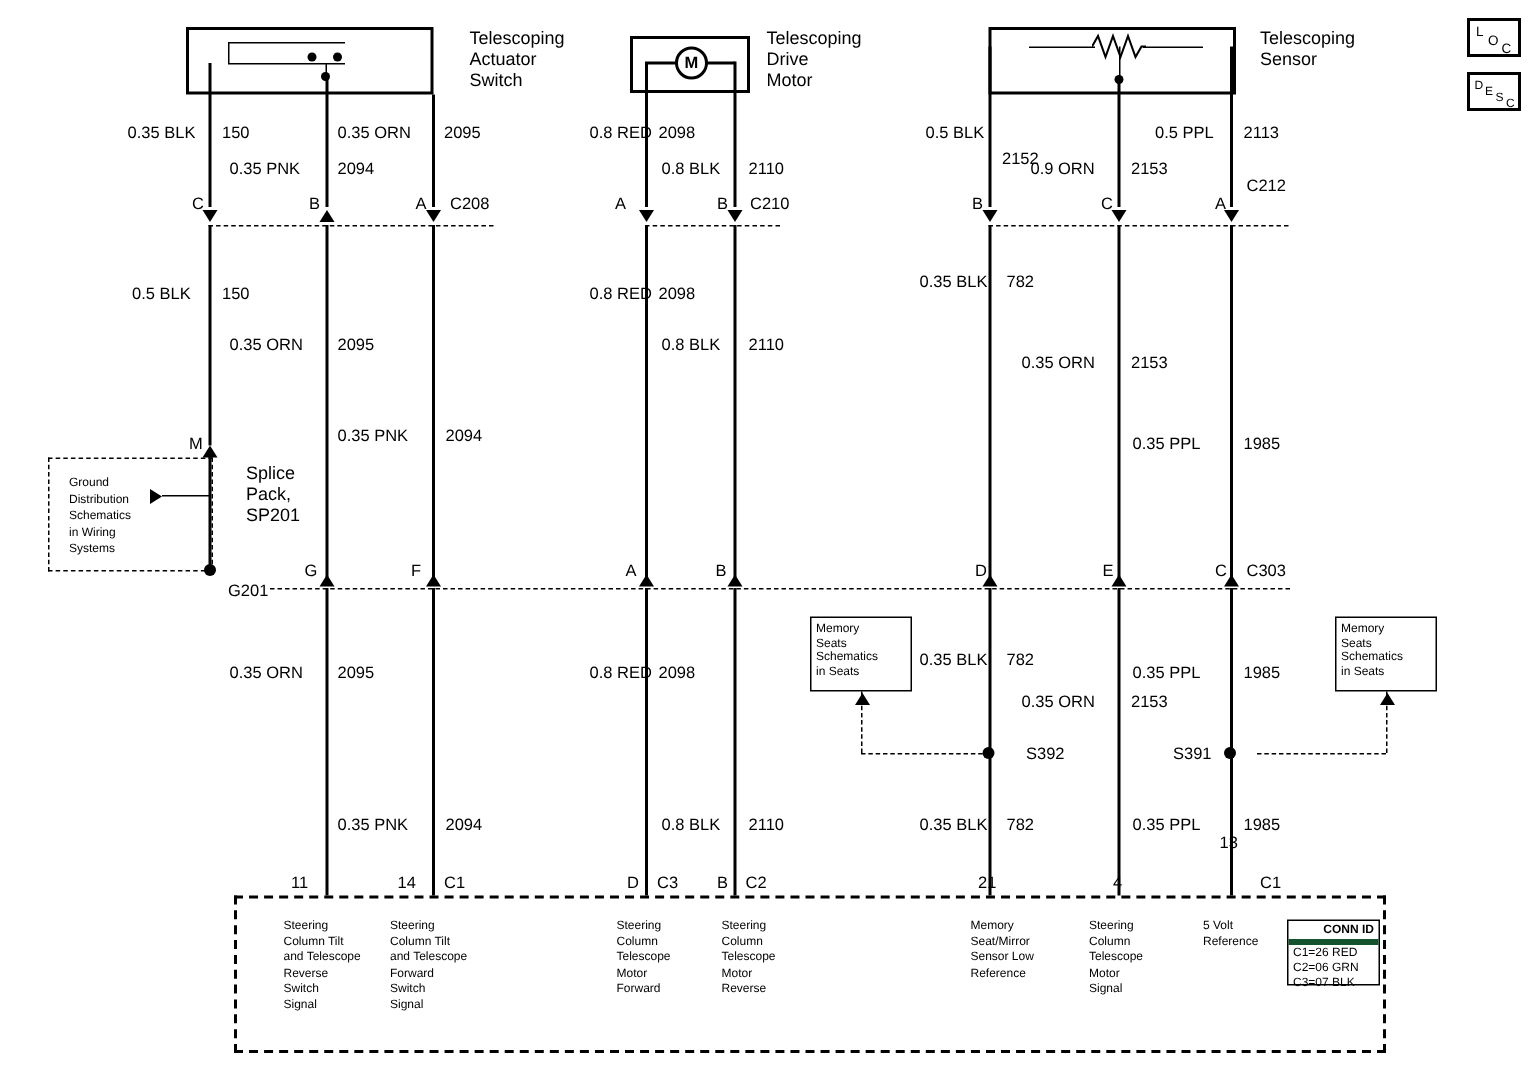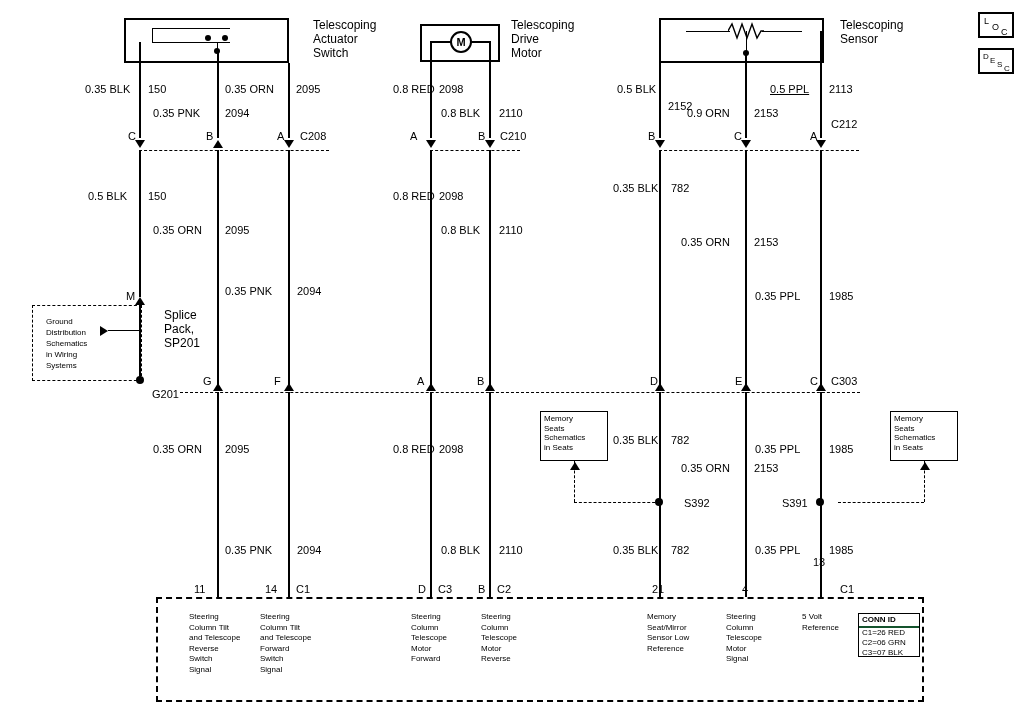--- a/index.html
+++ b/index.html
@@ -110,22 +110,22 @@
   }
   .conn-table {
     position: absolute;
     border: 1px solid #000;
     background: #fff;
     box-sizing: border-box;
     font-size: 8px;
     line-height: 10px;
   }
   .conn-table .hdr {
-    border-bottom: 2px solid #14532d;
-    text-align: left;
+    border-bottom: 4px solid #14532d;
+    text-align: right;
     font-weight: bold;
     padding: 1px 3px;
   }
   .conn-table .row {
     padding: 0 3px;
     white-space: pre;
   }
   .corner-box {
     position: absolute;
     border: 2px solid #000;
@@ -243,21 +243,21 @@
 
   <div class="lbl" style="left:393px; top:83px;"><span>0.8 RED</span></div>
   <div class="lbl" style="left:439px; top:83px;"><span>2098</span></div>
 
   <div class="lbl" style="left:441px; top:107px;"><span>0.8 BLK</span></div>
   <div class="lbl" style="left:499px; top:107px;"><span>2110</span></div>
 
   <div class="lbl" style="left:617px; top:83px;"><span>0.5 BLK</span></div>
   <div class="lbl" style="left:668px; top:83px;margin-top:17px;"><span>2152</span></div>
 
-  <div class="lbl" style="left:770px; top:83px;text-decoration:underline;"><span>0.5 PPL</span></div>
+  <div class="lbl" style="left:770px; top:83px;"><span>0.5 PPL</span></div>
   <div class="lbl" style="left:829px; top:83px;"><span>2113</span></div>
 
   <div class="lbl" style="left:687px; top:107px;"><span>0.9 ORN</span></div>
   <div class="lbl" style="left:754px; top:107px;"><span>2153</span></div>
 
   <div class="hdash" style="left:139px; top:150px; width:190px;"></div>
   <div class="lbl" style="left:128px; top:130px;">C</div>
   <div class="lbl" style="left:206px; top:130px;">B</div>
   <div class="lbl" style="left:277px; top:130px;">A</div>
   <div class="lbl" style="left:300px; top:130px;">C208</div>

